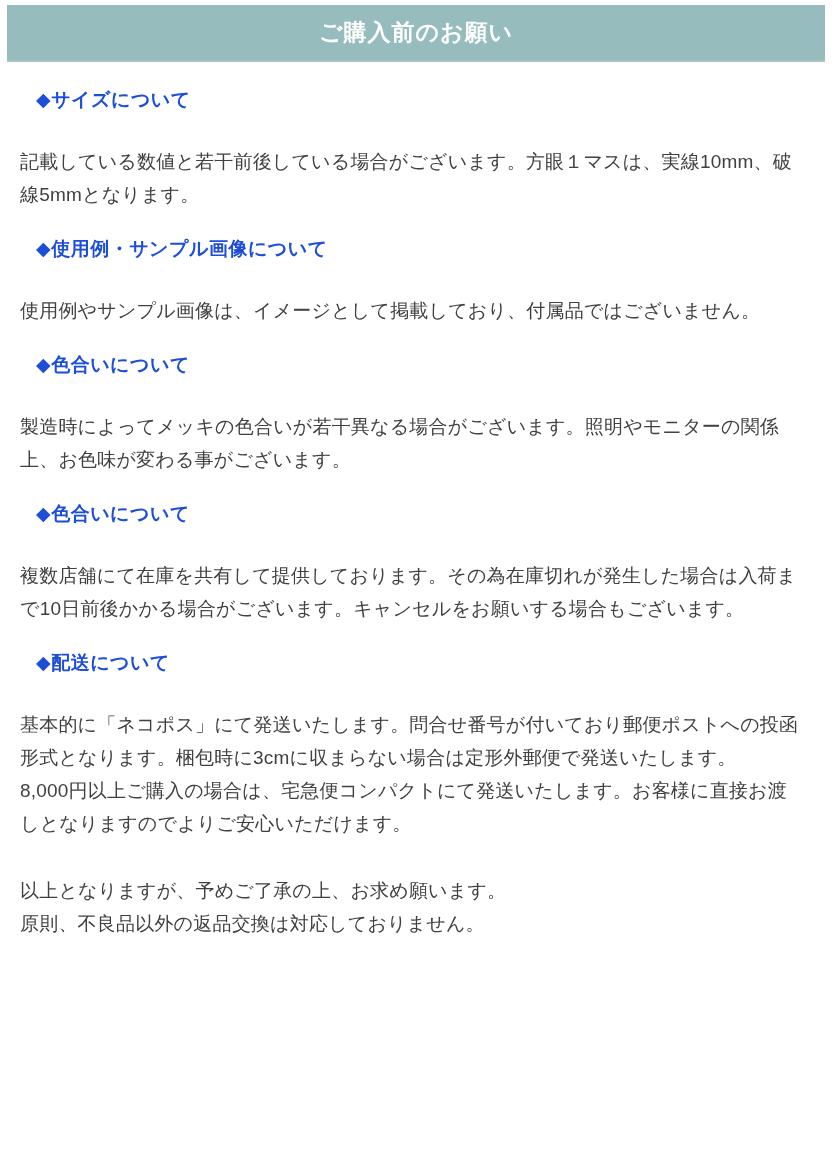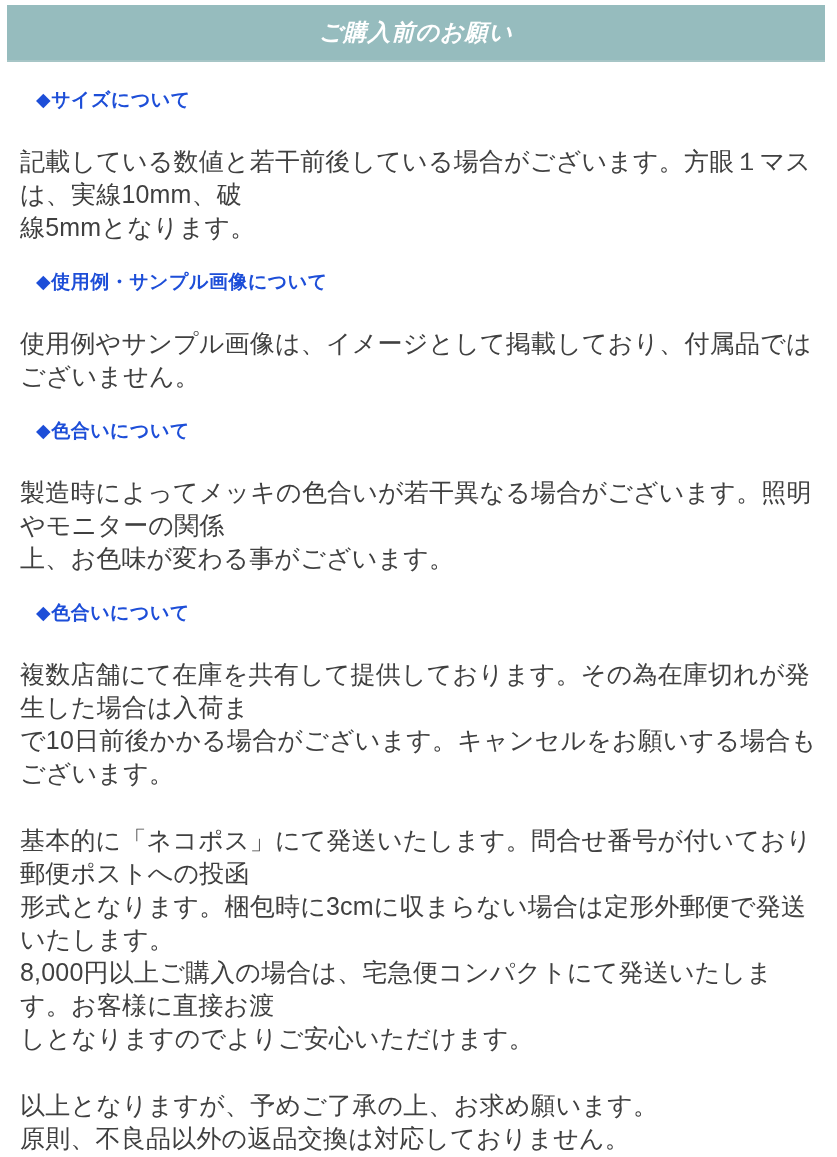--- a/index.html
+++ b/index.html
@@ -21,39 +21,38 @@
     align-items: center;
     justify-content: center;
     box-sizing: border-box;
   }
   .title-band h1 {
     margin: 0;
     color: #ffffff;
     font-size: 23px;
     font-weight: bold;
     letter-spacing: 1px;
-    font-style: italic;
   }
   .content {
     padding: 0 20px 8px 20px;
   }
   h2.section-heading {
     margin: 26px 0 0 16px;
     font-size: 19px;
     line-height: 23px;
     font-weight: bold;
     color: #1d4ed8;
     letter-spacing: 0.5px;
   }
   h2.section-heading .bullet {
     display: inline-block;
   }
   p.body-text {
     margin: 34px 0 0 0;
-    font-size: 25px;
+    font-size: 19px;
     line-height: 33px;
     white-space: pre-line;
     color: #404040;
     letter-spacing: 0.2px;
   }
 </style>
 </head>
 <body>
 
 <header class="title-band">
@@ -80,20 +79,21 @@
   </section>
 
 
   <section>
     <h2 class="section-heading"><span class="bullet">◆</span><span>色合いについて</span></h2>
     <p class="body-text">複数店舗にて在庫を共有して提供しております。その為在庫切れが発生した場合は入荷ま
 で10日前後かかる場合がございます。キャンセルをお願いする場合もございます。</p>
   </section>
 
   <section>
+    <h2 class="section-heading"><span class="bullet">◆</span><span>配送について</span></h2>
     <p class="body-text">基本的に「ネコポス」にて発送いたします。問合せ番号が付いており郵便ポストへの投函
 形式となります。梱包時に3cmに収まらない場合は定形外郵便で発送いたします。
 8,000円以上ご購入の場合は、宅急便コンパクトにて発送いたします。お客様に直接お渡
 しとなりますのでよりご安心いただけます。</p>
   </section>
 
   <footer>
     <p class="body-text">以上となりますが、予めご了承の上、お求め願います。
 原則、不良品以外の返品交換は対応しておりません。</p>
   </footer>

